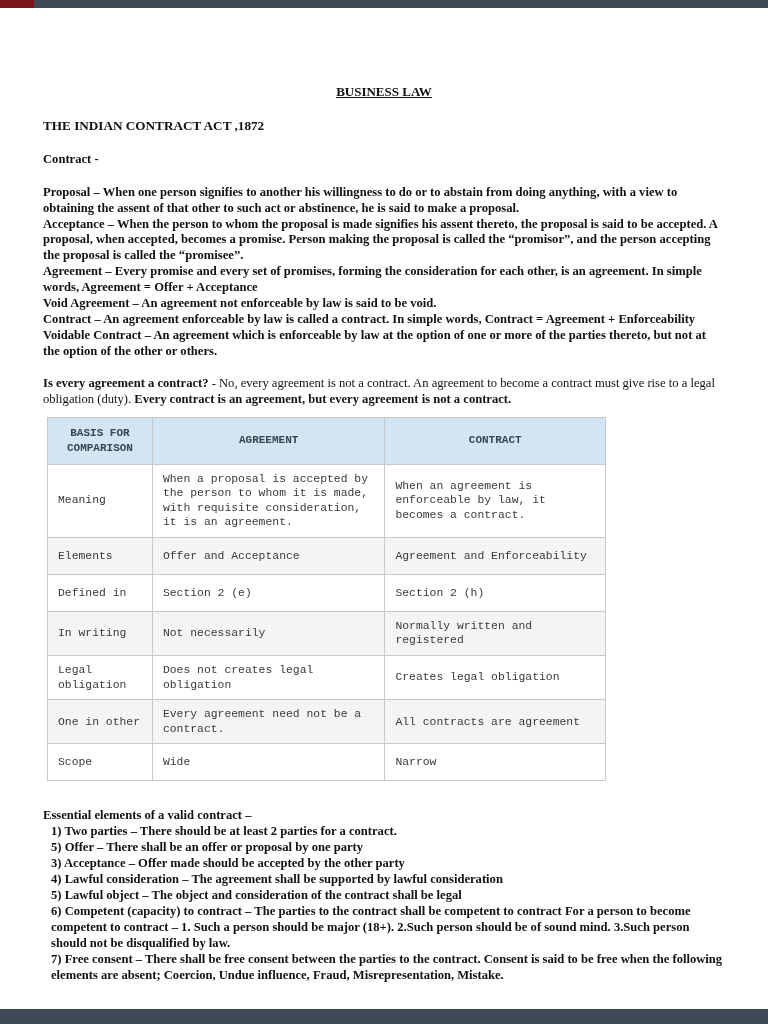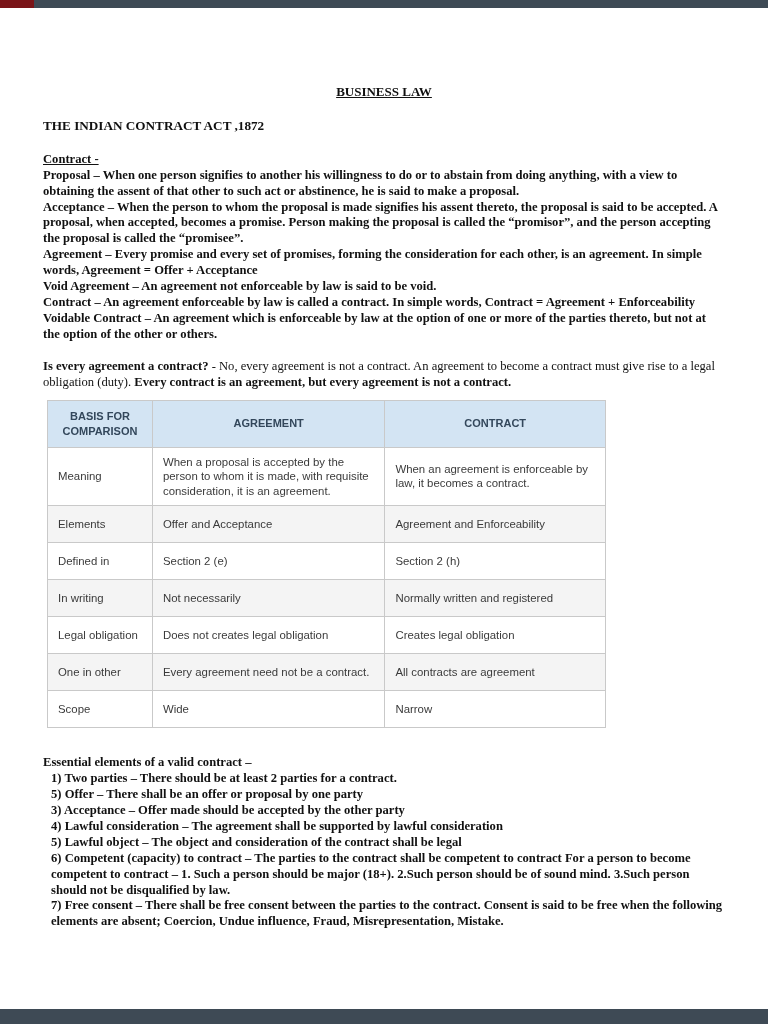--- a/index.html
+++ b/index.html
@@ -48,34 +48,34 @@
     font-size: 13px;
     margin-bottom: 18px;
   }
   .act-heading {
     font-weight: bold;
     font-size: 13.2px;
     margin-bottom: 18px;
   }
   .contract-label {
     font-weight: bold;
-    text-decoration: underline;
+    margin-bottom: 17px;
   }
   .definitions p, .essentials p {
     margin: 0;
     font-weight: bold;
   }
   .question {
     margin: 16px 0 9px 0;
   }
   table.cmp {
     border-collapse: collapse;
     width: 559px;
     margin-left: 4px;
-    font-family: Liberation Sans, sans-serif;
+    font-family: Liberation Mono, monospace;
     font-size: 11.4px;
     line-height: 14.6px;
     color: #3a3a3a;
   }
   table.cmp th, table.cmp td {
     border: 1px solid #c9c9c9;
     padding: 7px 10px;
     vertical-align: middle;
     text-align: left;
   }

